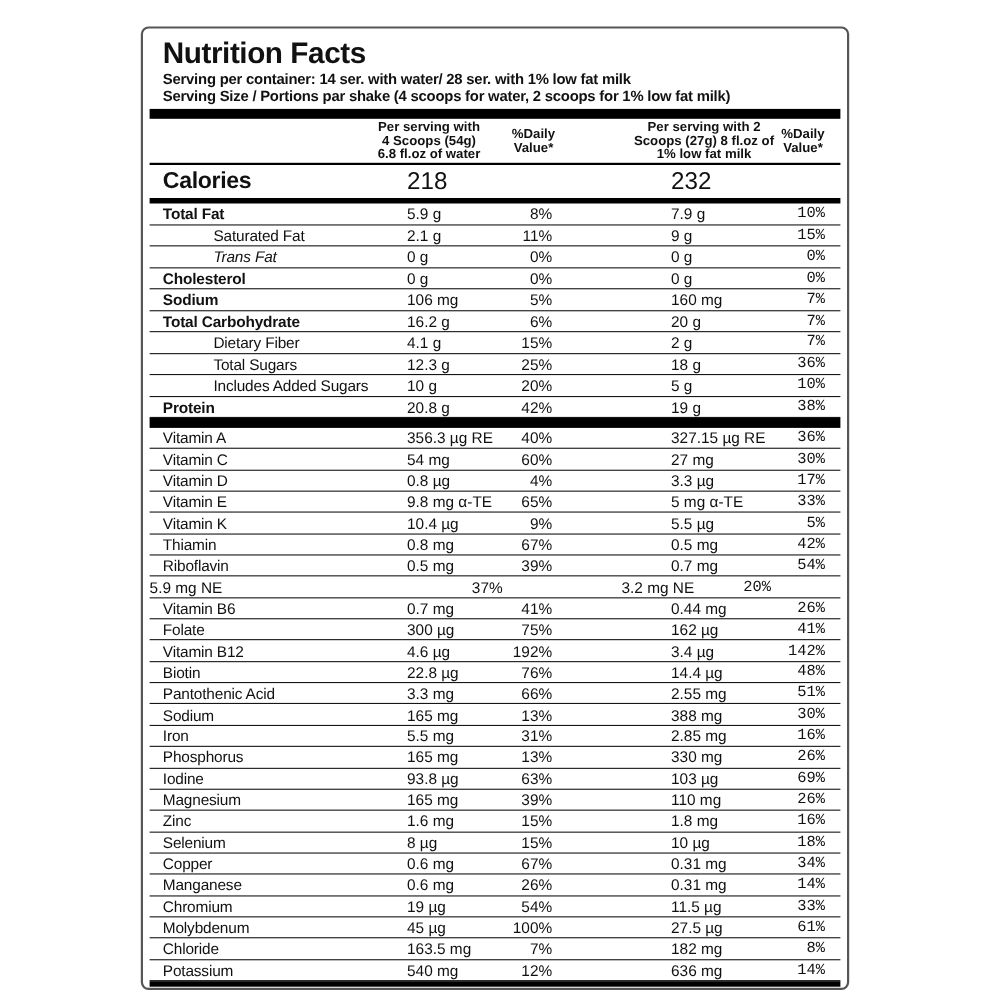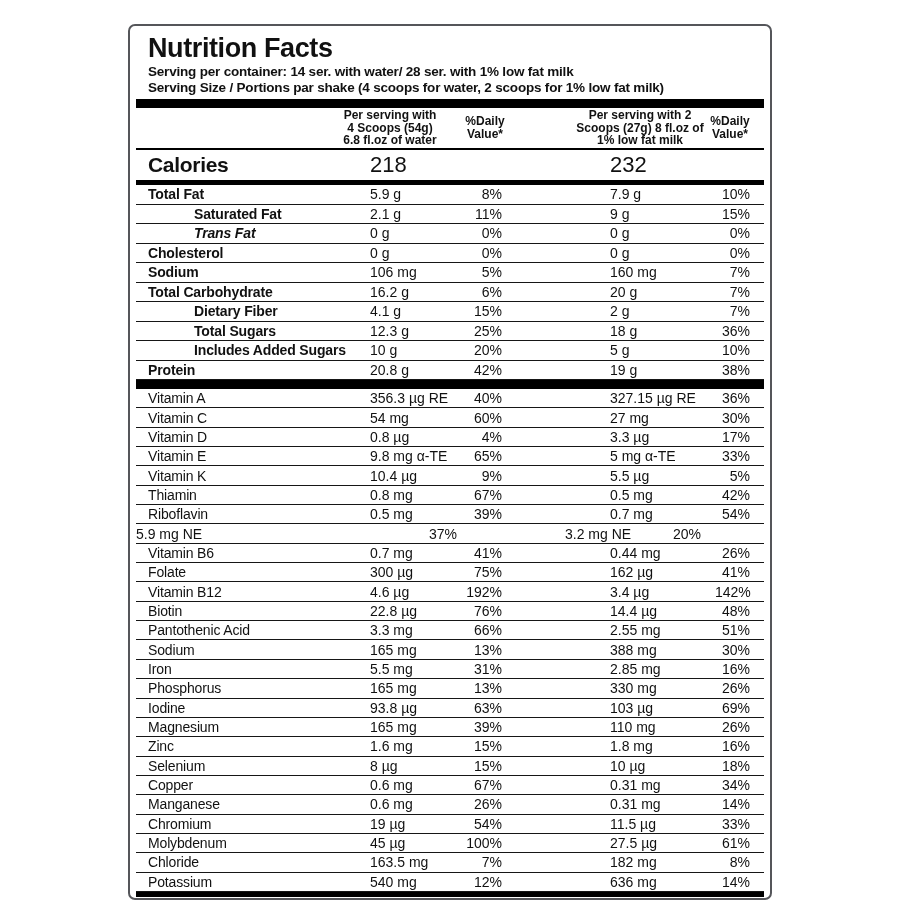--- a/index.html
+++ b/index.html
@@ -26,26 +26,26 @@
   .grid5 { display: grid; grid-template-columns: 234px 95px 45px 205px 1fr;
     align-items: center; margin: 0 6px; }
   .cal-row { height: 30px; }
   .cal-label { font-size: 21px; font-weight: 700; padding-left: 12px; letter-spacing: -0.3px; }
   .cal-val { font-size: 22px; font-weight: 400; }
   .rows .row { height: 19.5px; border-bottom: 1.5px solid #161616;
     font-size: 14px; white-space: nowrap; }
   .rows.micro .row { height: 19.35px; }
   .row .label { padding-left: 12px; letter-spacing: -0.15px; }
   .row.bold .label { font-weight: 700; }
-  .row.indent .label { padding-left: 58px; font-weight: bold; }
+  .row.indent .label { padding-left: 58px; }
   .row.italic .label { font-style: italic; }
   .row .amt { text-align: left; }
   .row .dv1 { text-align: right; padding-right: 8px; }
   .row .milk { padding-left: 100px; }
-  .row .dv2 { text-align: right; padding-right: 14px; }
+  .row .dv2 { text-align: right; padding-right: 14px; font-family: Liberation Mono, monospace; }
   .footnote { padding: 3px 0 0 10px; font-size: 10px; font-weight: 700;
     white-space: nowrap; transform: scaleX(0.93); transform-origin: 0 0; }
 </style>
 </head>
 <body>
 
 <div class="label-box">
 
   <div class="hdr">
     <div class="title">Nutrition Facts</div>

